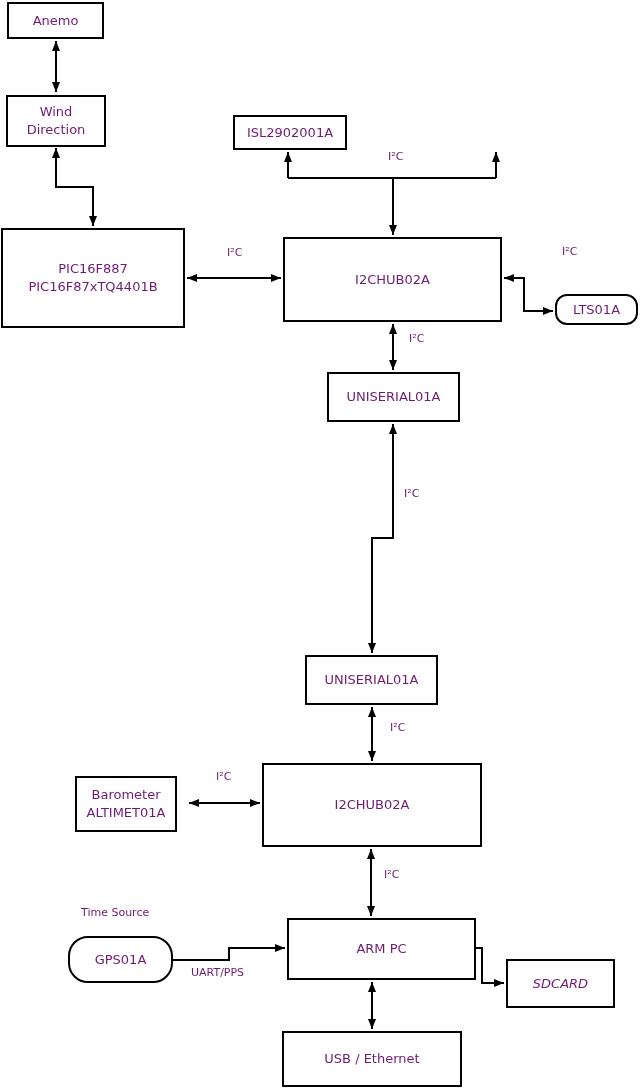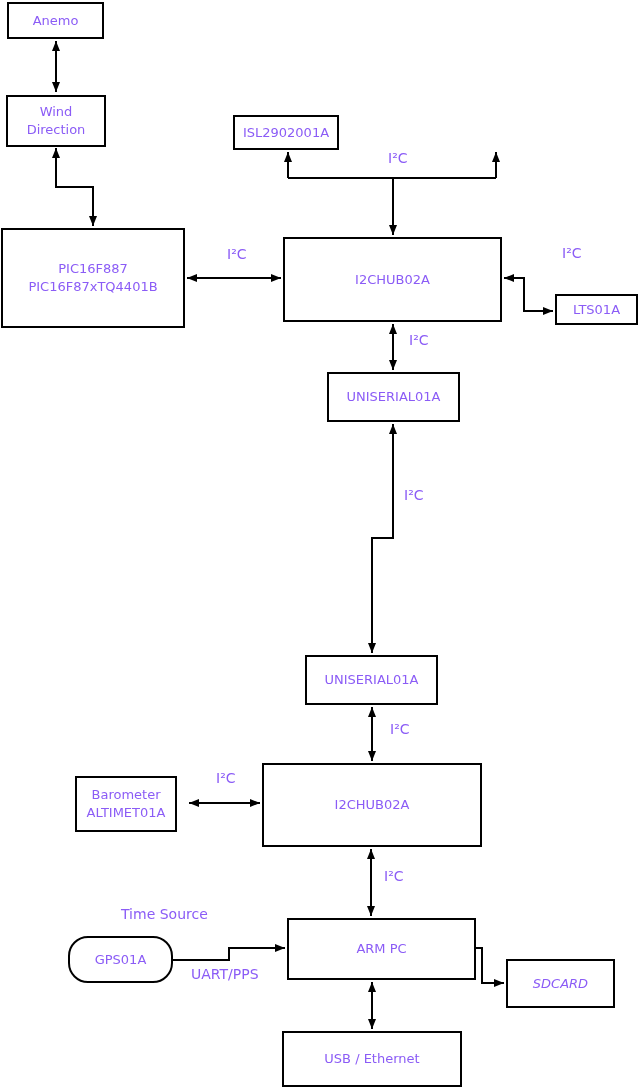--- a/index.html
+++ b/index.html
@@ -1,40 +1,40 @@
 <!DOCTYPE html>
 <html><head>
 <meta charset="utf-8">
 <style>
   html,body { margin:0; padding:0; background:#ffffff; }
   #canvas {
     position:relative;
     width:640px; height:1089px;
     background:#ffffff;
     font-family:"DejaVu Sans","Liberation Sans",sans-serif;
-    color:#8b5cf6;
+    color:#701a75;
     overflow:hidden;
   }
   #edges {
     position:absolute; left:0; top:0; width:640px; height:1089px;
   }
   .node {
     position:absolute;
     box-sizing:border-box;
     border:2px solid #000000;
     background:#ffffff;
     display:flex; align-items:center; justify-content:center;
     text-align:center;
     white-space:pre-line;
     font-size:13px;
     line-height:1.35;
   }
   .elabel {
     position:absolute;
-    font-size:14px;
+    font-size:11px;
     line-height:1.1;
     white-space:nowrap;
   }
   .edge { stroke:#000000; stroke-width:2; fill:none; }
 </style>
 </head>
 <body>
 
 <div id="canvas">
 
@@ -66,26 +66,26 @@
   </svg>
 
   <div class="node" style="left:7px; top:2px; width:97px; height:37px;">Anemo</div>
 
   <div class="node" style="left:6px; top:95px; width:100px; height:52px;">Wind
 Direction</div>
 
   <div class="node" style="left:1px; top:228px; width:184px; height:100px;text-align:center;">PIC16F887
 PIC16F87xTQ4401B</div>
 
-  <div class="node" style="left:233px; top:115px; width:106px; height:35px;">ISL2902001A</div>
+  <div class="node" style="left:233px; top:115px; width:114px; height:35px;">ISL2902001A</div>
 
 
   <div class="node" style="left:283px; top:237px; width:219px; height:85px;">I2CHUB02A</div>
 
-  <div class="node" style="left:555px; top:294px; width:83px; height:31px;">LTS01A</div>
+  <div class="node" style="left:555px; top:294px; width:83px; height:31px;border-radius:12px;">LTS01A</div>
 
   <div class="node" style="left:327px; top:372px; width:133px; height:50px;">UNISERIAL01A</div>
 
   <div class="node" style="left:305px; top:655px; width:133px; height:50px;">UNISERIAL01A</div>
 
   <div class="node" style="left:75px; top:776px; width:102px; height:56px;">Barometer
 ALTIMET01A</div>
 
   <div class="node" style="left:262px; top:763px; width:220px; height:84px;">I2CHUB02A</div>
 
@@ -98,16 +98,16 @@
   <div class="node" style="left:282px; top:1031px; width:180px; height:56px;">USB / Ethernet</div>
 
   <div class="elabel" style="left:227px; top:247px;">I²C</div>
   <div class="elabel" style="left:388px; top:151px;">I²C</div>
   <div class="elabel" style="left:562px; top:246px;">I²C</div>
   <div class="elabel" style="left:409px; top:333px;">I²C</div>
   <div class="elabel" style="left:404px; top:488px;">I²C</div>
   <div class="elabel" style="left:390px; top:722px;">I²C</div>
   <div class="elabel" style="left:216px; top:771px;">I²C</div>
   <div class="elabel" style="left:384px; top:869px;">I²C</div>
-  <div class="elabel" style="left:81px; top:907px;margin-left:40px;">Time Source</div>
+  <div class="elabel" style="left:81px; top:907px;">Time Source</div>
   <div class="elabel" style="left:191px; top:967px;">UART/PPS</div>
 
 </div>
 
 </body></html>

